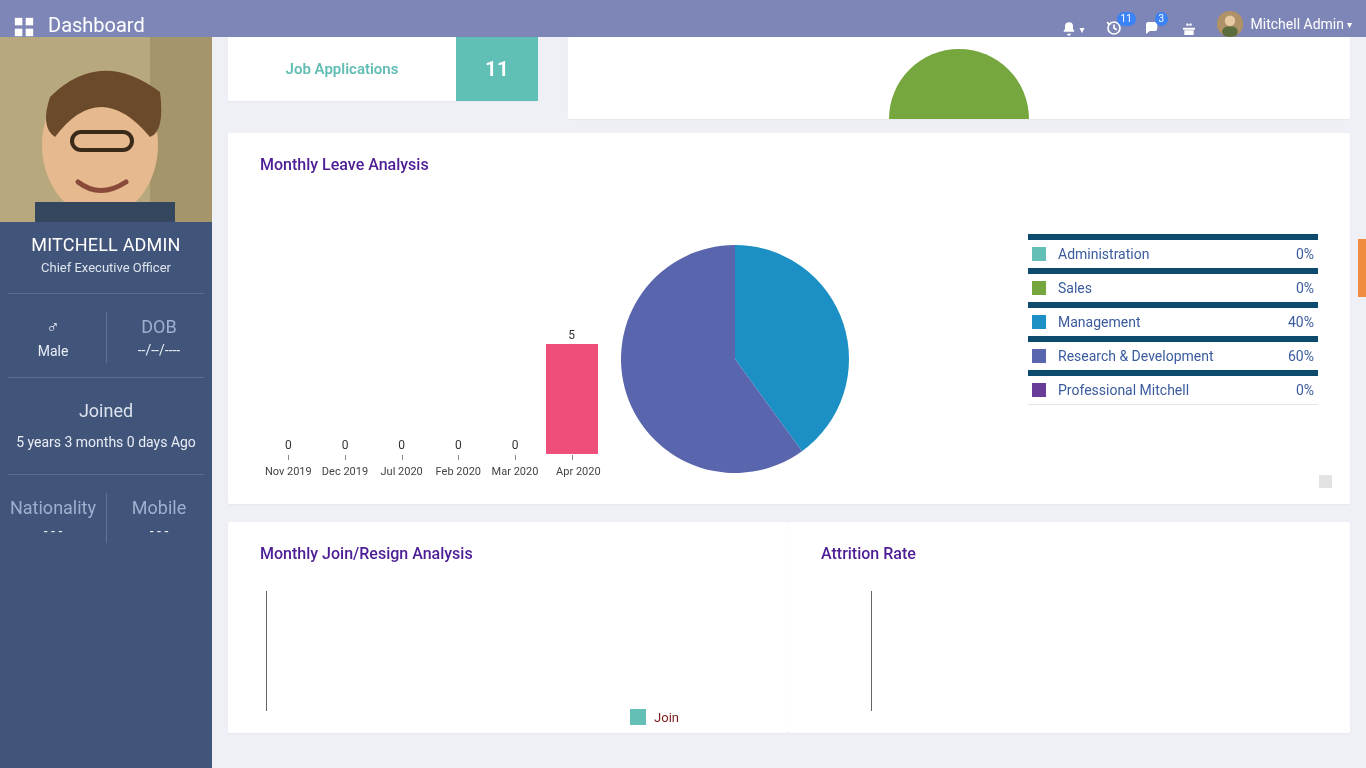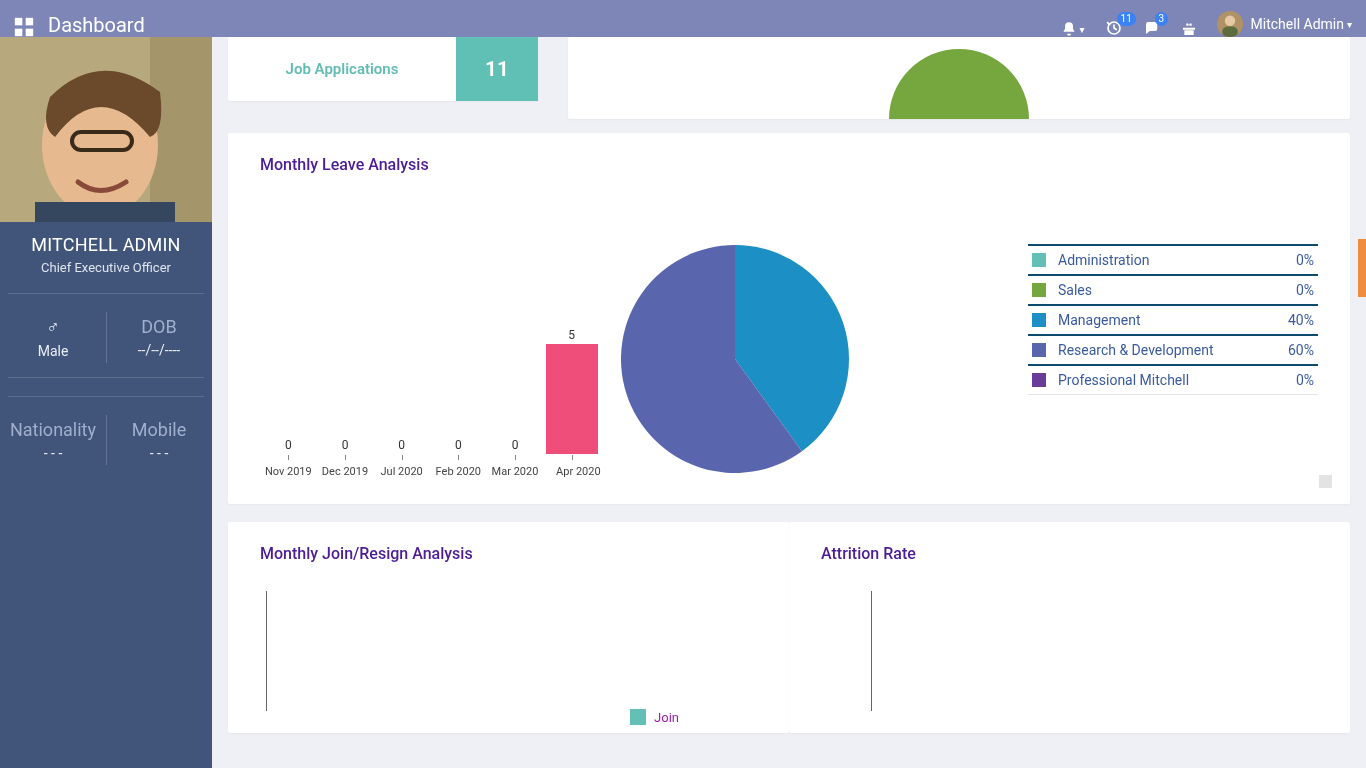--- a/index.html
+++ b/index.html
@@ -53,31 +53,31 @@
   .barchart { width:340px; height:250px; position:relative; }
   .bars { position:absolute; bottom:30px; left:0; right:0; height:200px; display:flex; align-items:flex-end; }
   .bar-slot { flex:1; display:flex; flex-direction:column; align-items:center; justify-content:flex-end; height:100%; }
   .bar-value { font-size:12px; color:#333; margin-bottom:2px; }
   .bar-rect { width:52px; background:#ef4d7a; }
   .bar-tick { position:absolute; bottom:24px; width:1px; height:5px; background:#888; }
   .bar-cat { font-size:11px; color:#444; position:absolute; bottom:6px; width:58px; text-align:center; transform:translateX(-50%); }
 
   .piewrap { width: 230px; height: 230px; }
   .legend { flex:1; min-width:280px; max-width:290px; margin-left:auto; margin-top:-80px; }
-  .legend-row { display:flex; align-items:center; border-top:2px solid #0c4a6e; padding:6px 4px; font-size:14px; color:#3a5b9e; }
+  .legend-row { display:flex; align-items:center; border-top:6px solid #0c4a6e; padding:6px 4px; font-size:14px; color:#3a5b9e; }
   .legend-row:last-child { border-bottom:1px solid #e4e6ea; }
   .legend-swatch { width:14px; height:14px; margin-right:12px; }
   .legend-pct { margin-left:auto; }
   .corner-swatch { position:absolute; right:18px; bottom:16px; width:13px; height:13px; background:#e3e3e3; }
 
   .bottom-row { display:flex; margin-top:18px; }
   .half-card { flex:1; padding:22px 32px; min-height:200px; position:relative; }
   .chart-stub { height:120px; border-left:1px solid #666; margin-top:28px; margin-left:6px; }
   .chart-stub.center { margin-left:50px; }
-  .join-legend { display:flex; align-items:center; gap:8px; position:absolute; right:110px; bottom:8px; font-size:13px; color:#a21caf; }
+  .join-legend { display:flex; align-items:center; gap:8px; position:absolute; right:110px; bottom:8px; font-size:13px; color:#7f1d1d; }
   .join-swatch { width:16px; height:16px; background:#64c0b6; }
 
   .range-tab { position:absolute; right:0; top:202px; width:8px; height:58px; background:#f08c3f; }
 
 </style>
 </head>
 <body>
 
 <div class="topnav">
   <span class="apps-icon">
@@ -158,20 +158,24 @@
         <div class="gender-icon">♂</div>
         <div class="info-value">Male</div>
       </div>
       <div class="info-cell">
         <div class="info-label">DOB</div>
         <div class="info-value">--/--/----</div>
       </div>
     </div>
 
     <hr class="hr">
+    <div class="joined-block">
+      <div class="info-label" style="color:#dce3ef">Joined</div>
+      <div class="info-value">5 years 3 months 0 days Ago</div>
+    </div>
 
     <hr class="hr">
     <div class="info-row">
       <div class="info-cell">
         <div class="info-label">Nationality</div>
         <div class="info-value">- - -</div>
       </div>
       <div class="info-cell">
         <div class="info-label">Mobile</div>
         <div class="info-value">- - -</div>

